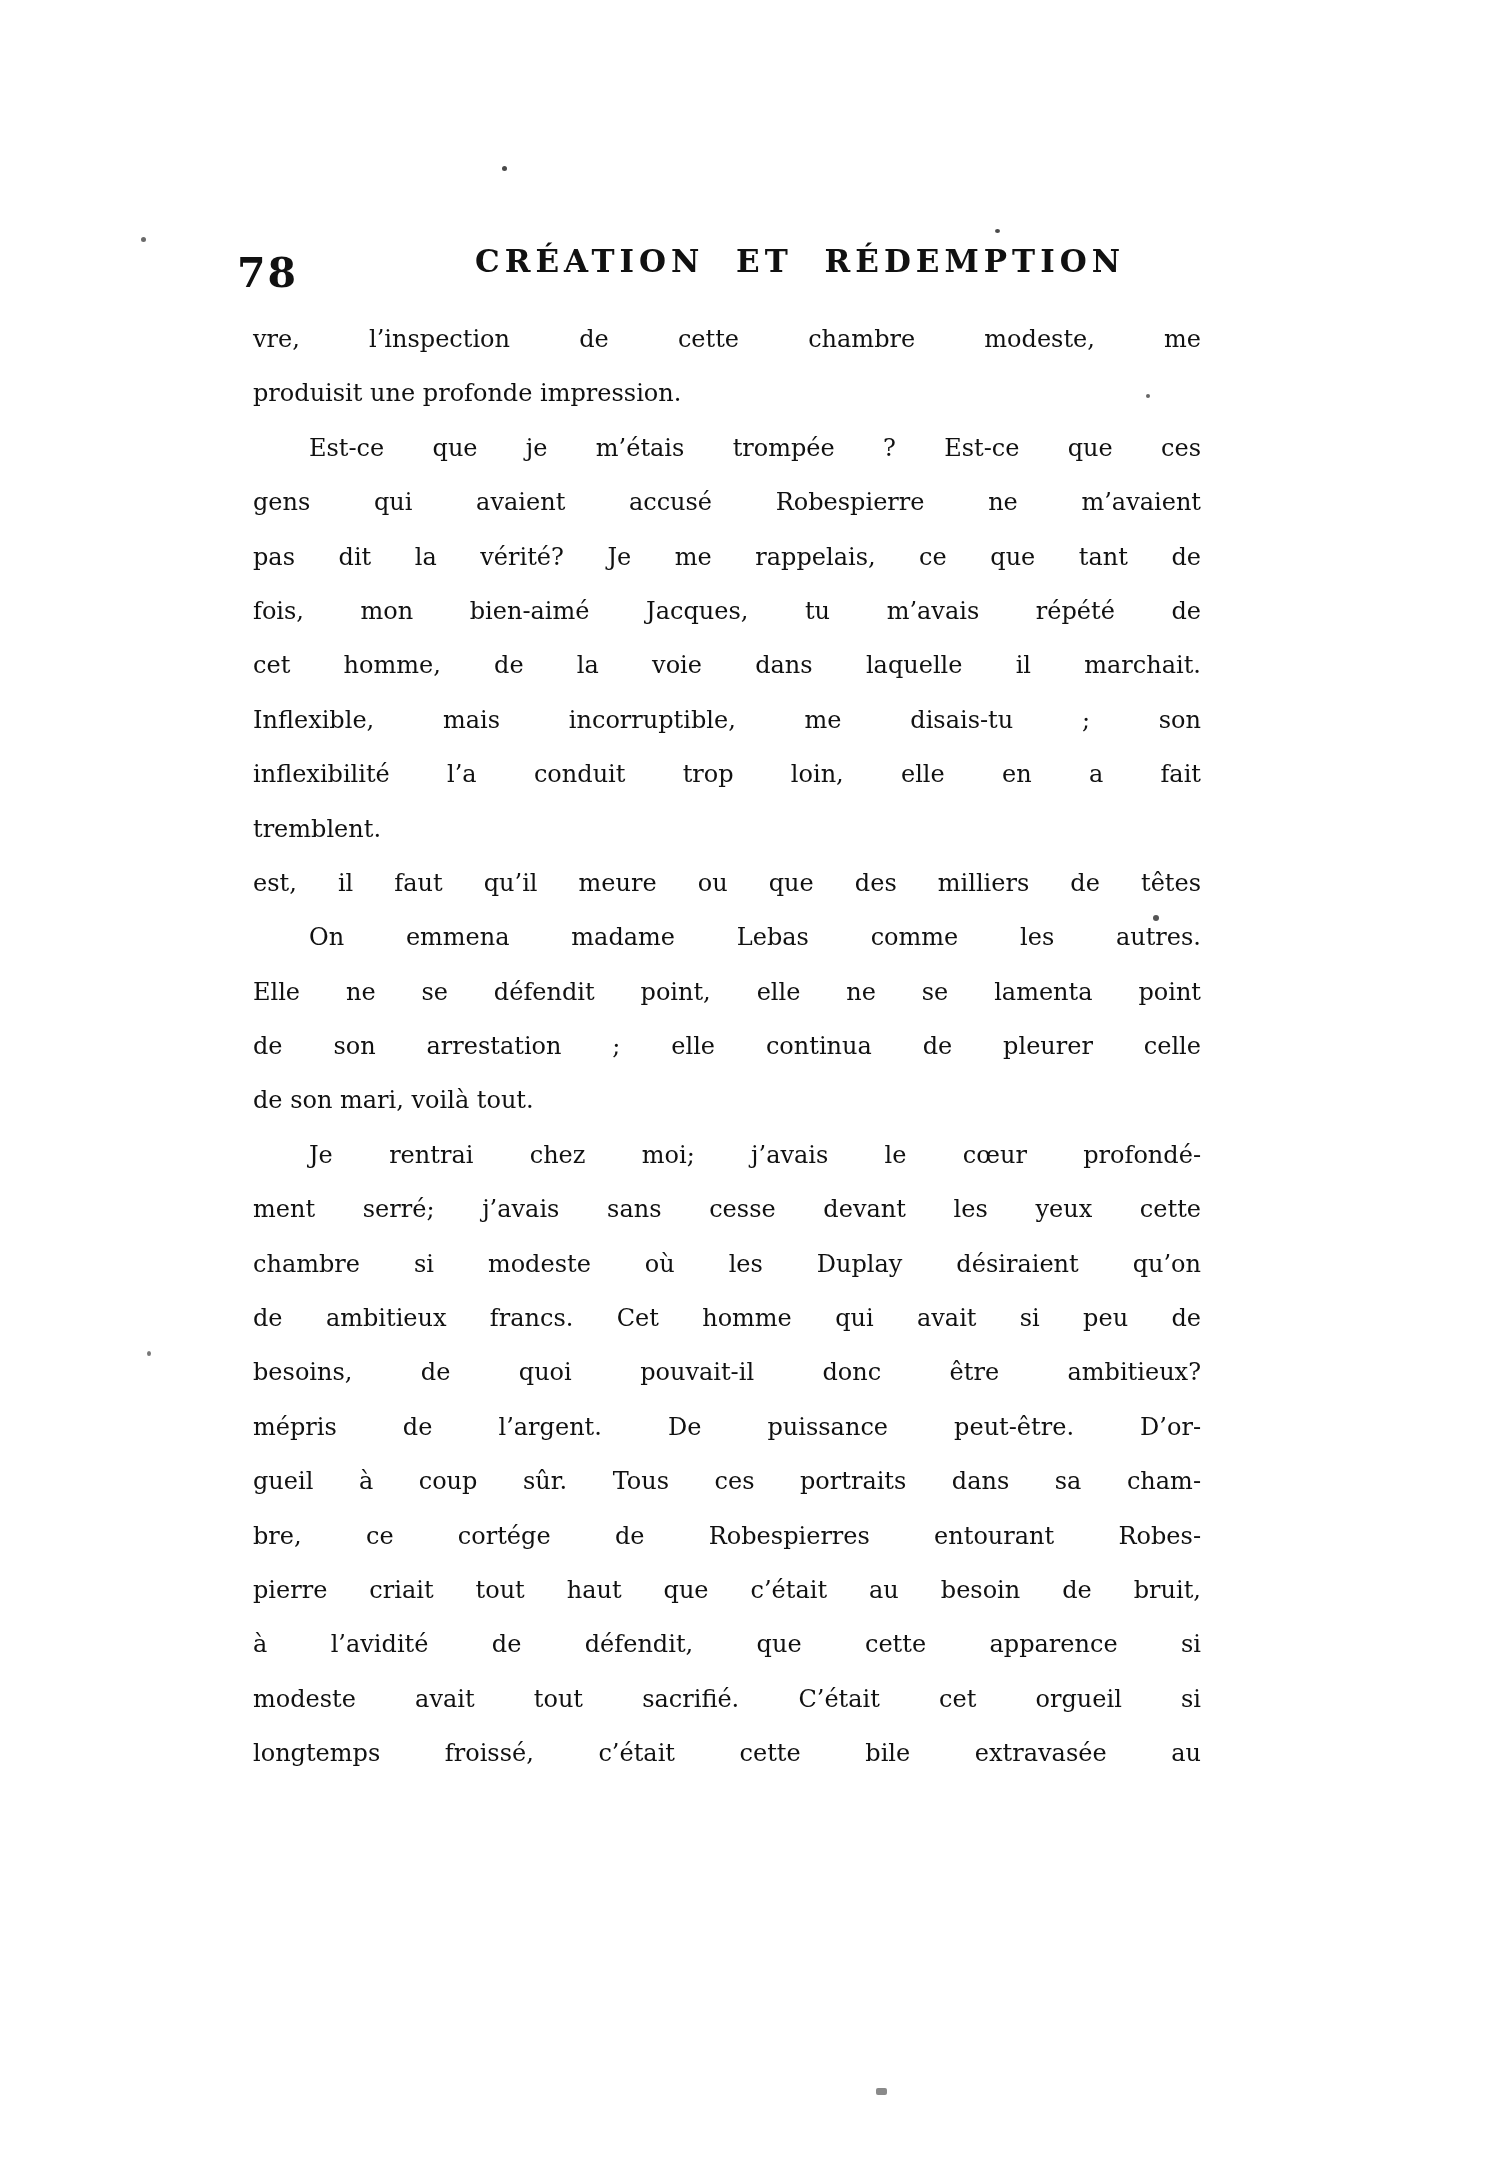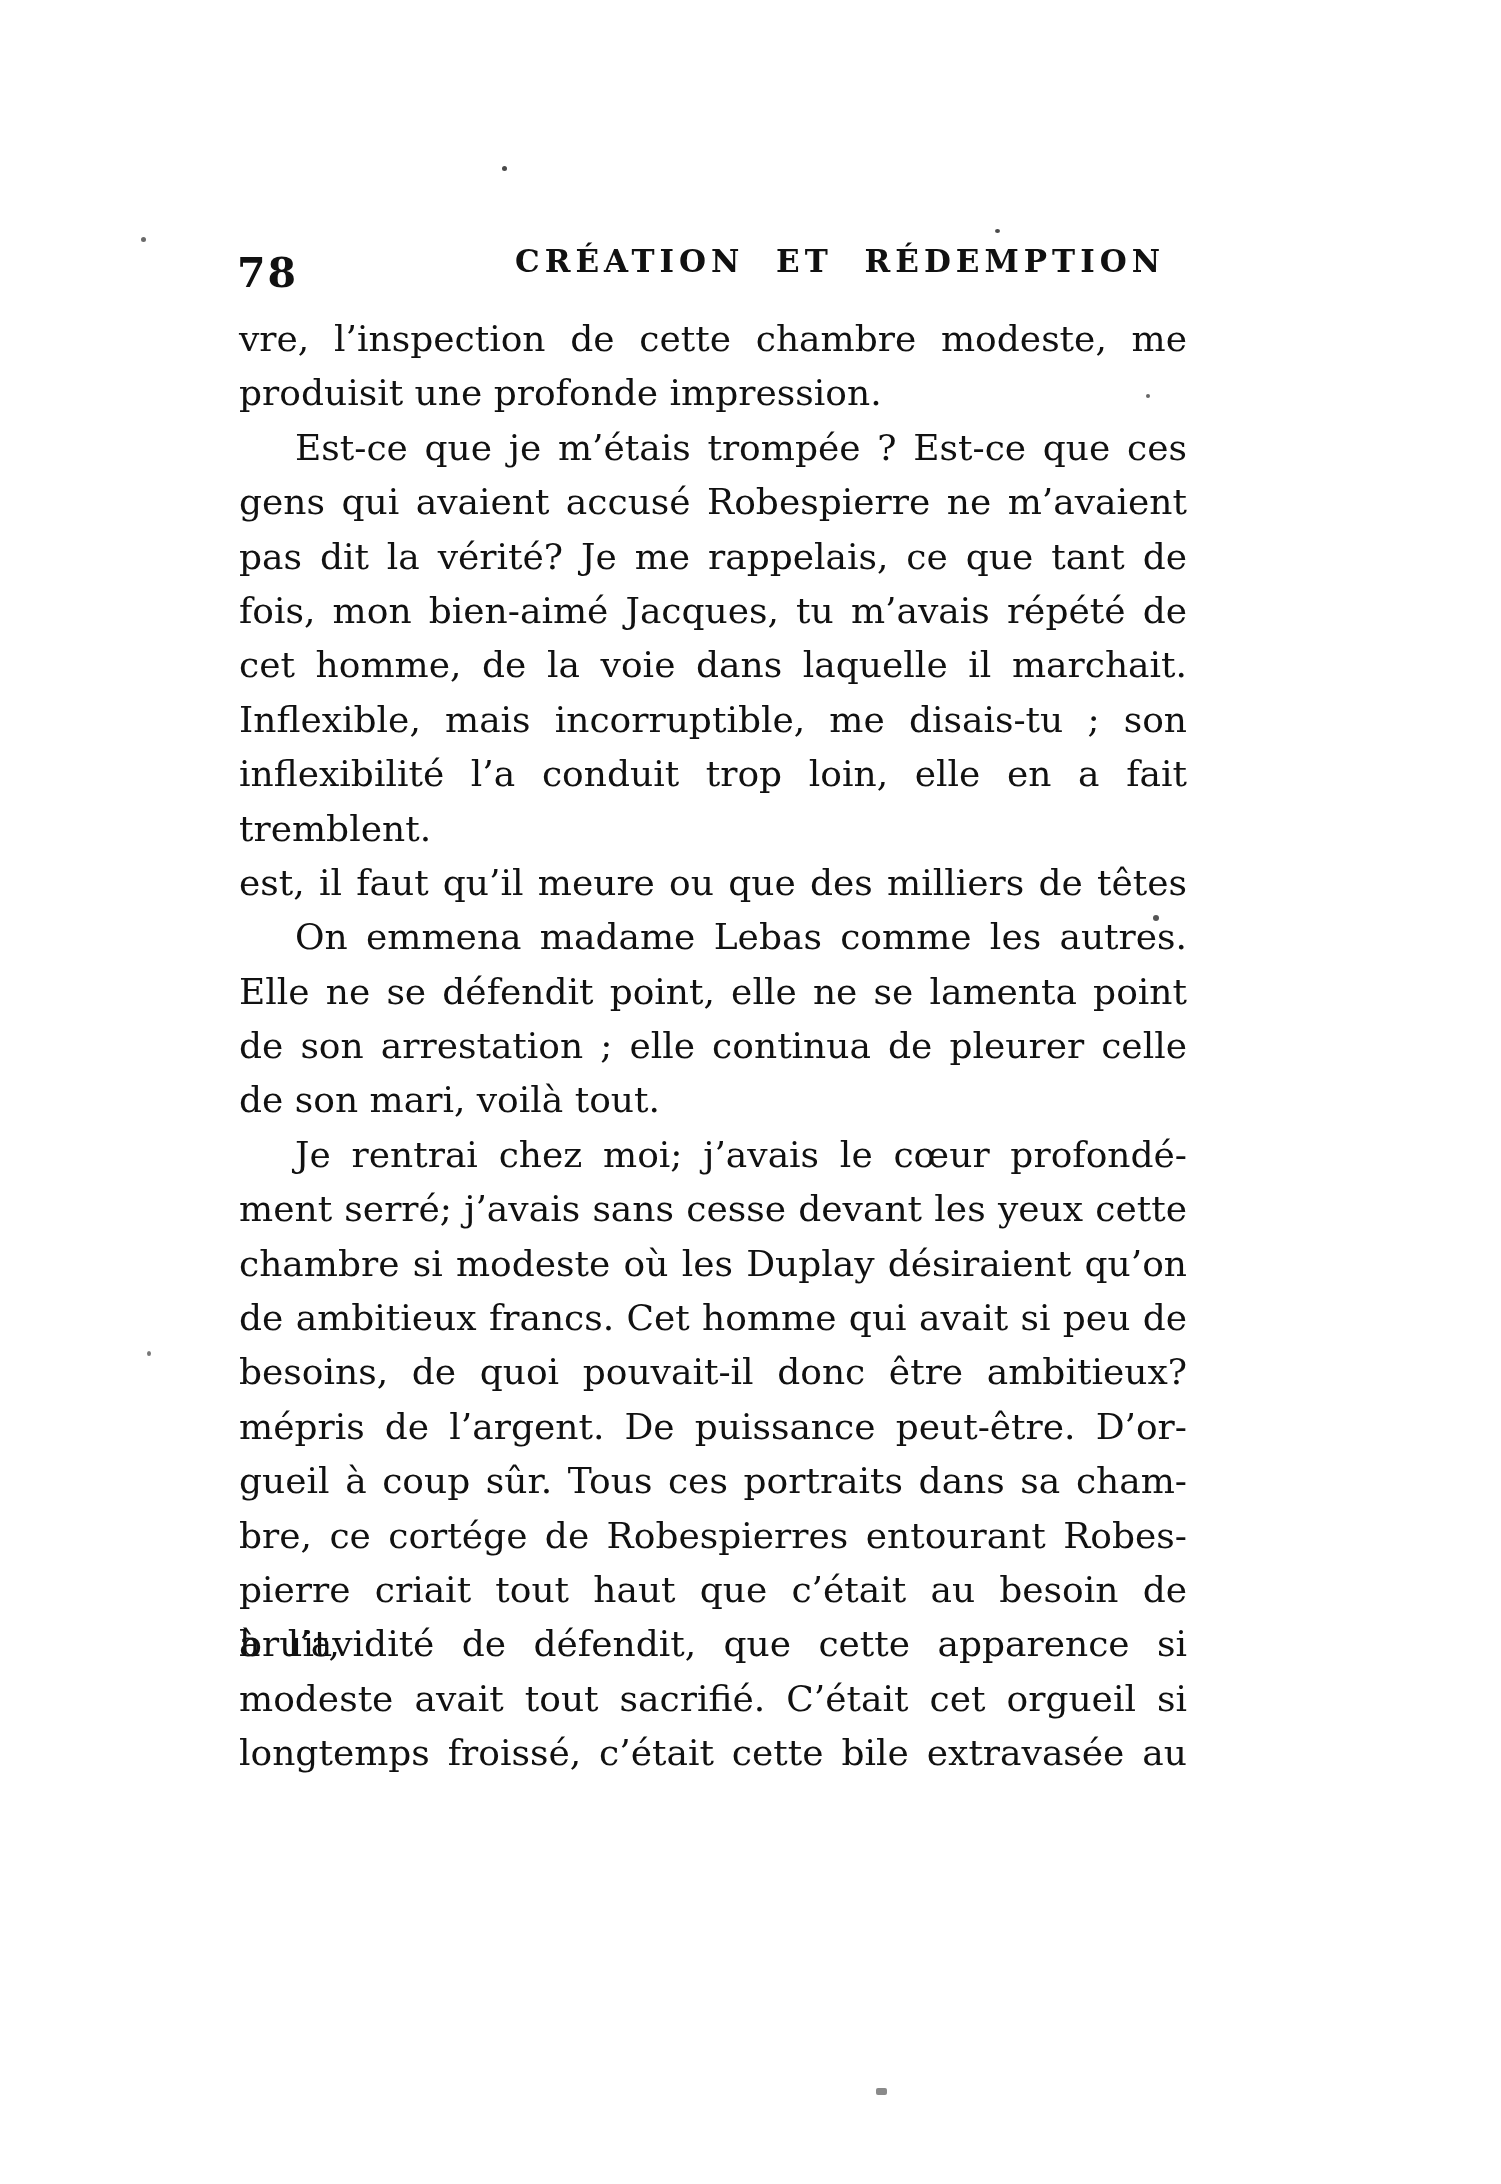--- a/index.html
+++ b/index.html
@@ -35,29 +35,28 @@
   .head-title {
     position: absolute;
     left: 563px;
     top: 0;
     transform: translateX(-50%);
     white-space: nowrap;
     font-size: 31px;
     font-weight: bold;
     letter-spacing: 5px;
     word-spacing: 16px;
-    margin-left: 40px;
   }
   
   .body-text {
     position: absolute;
-    left: 239px;
+    left: 253px;
     top: 312px;
     width: 948px;
-    font-size: 36px;
+    font-size: 24px;
     line-height: 54.4px;
     font-weight: 500;
   }
   .line {
     white-space: normal;
     text-align: justify;
     text-align-last: left;
     height: 54.4px;
     overflow: visible;
   }

